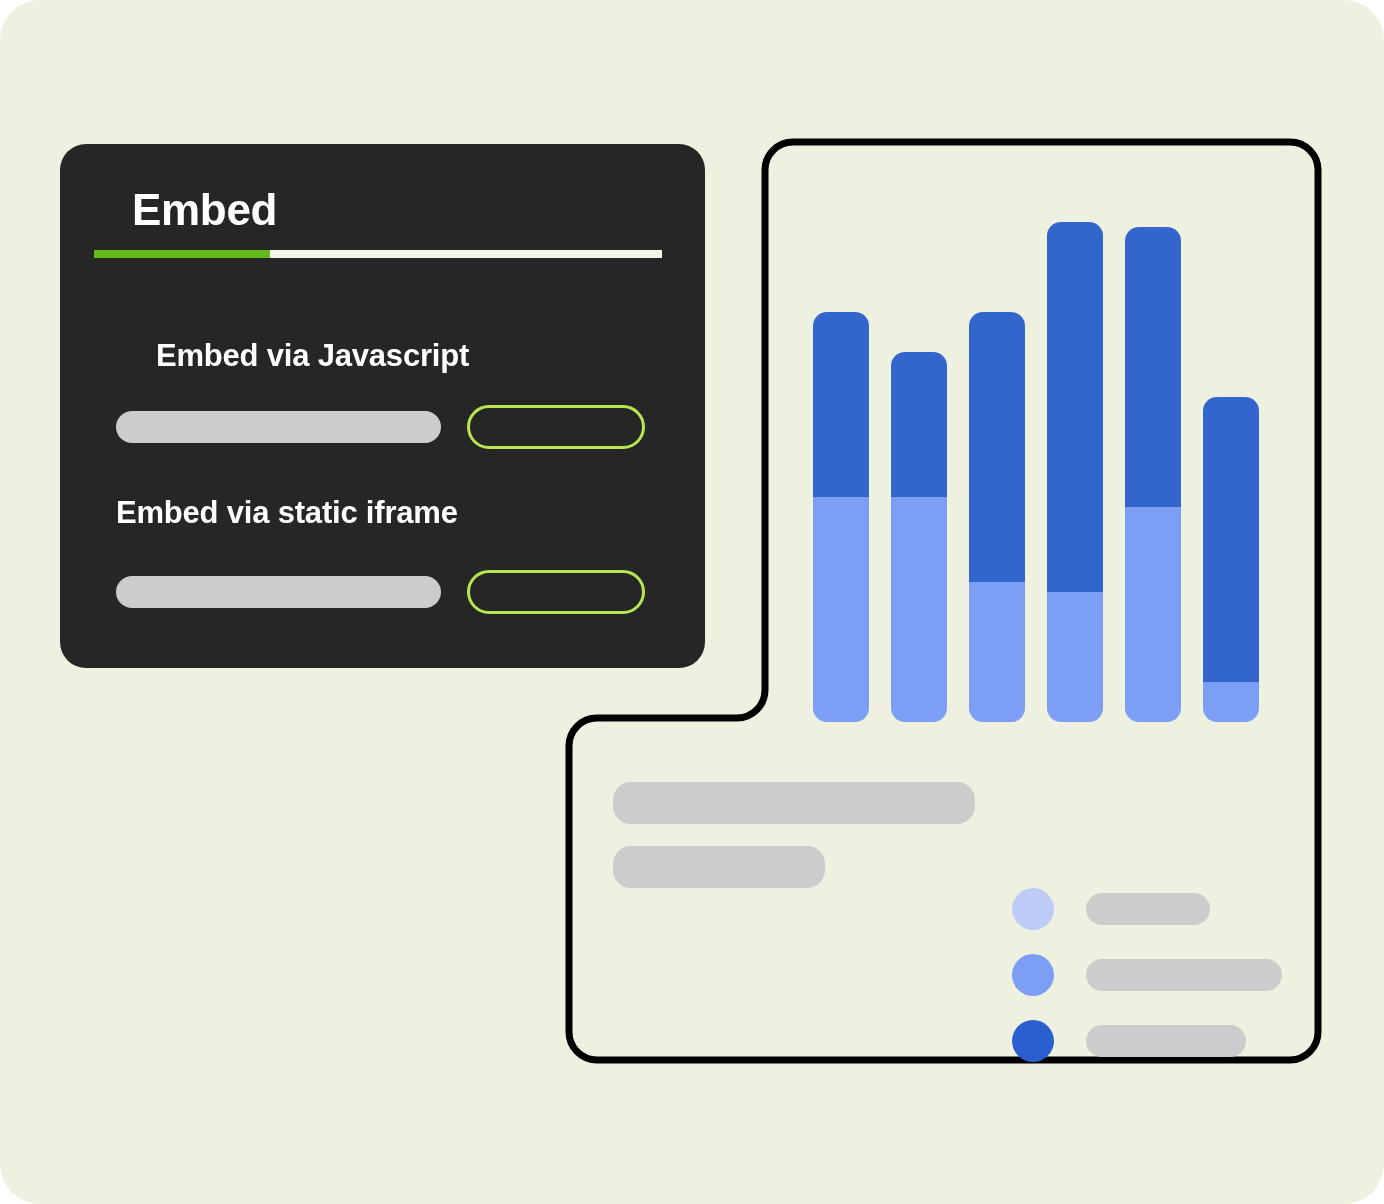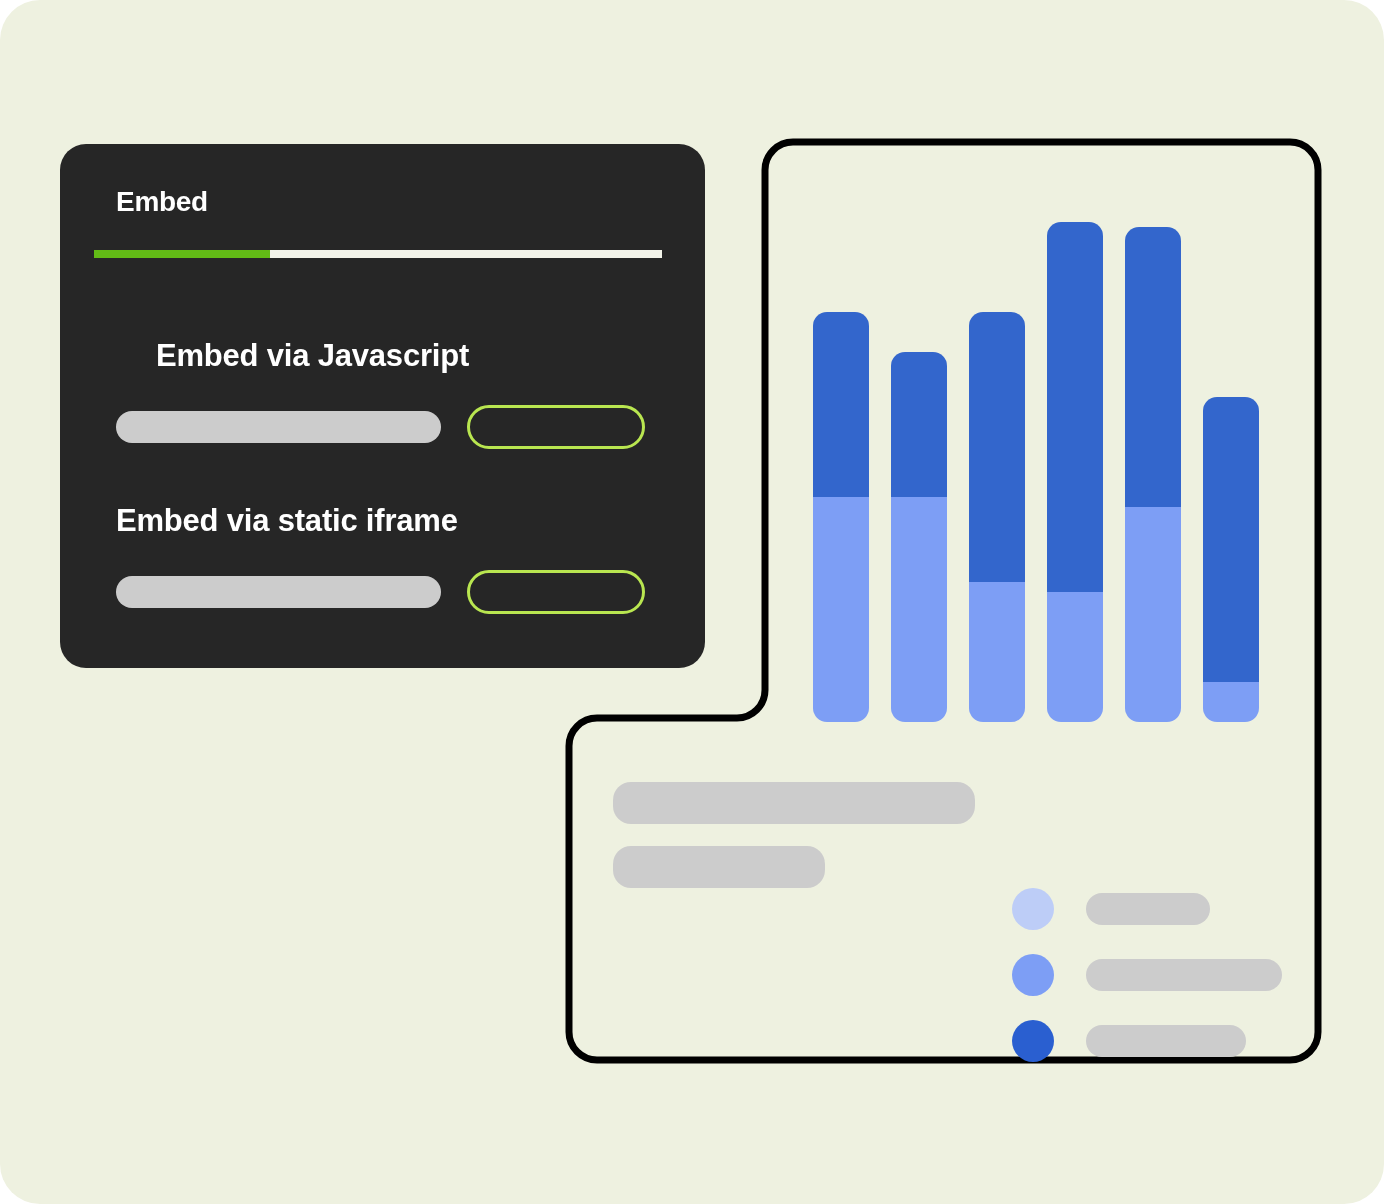--- a/index.html
+++ b/index.html
@@ -77,23 +77,23 @@
   #panel{
     position:absolute;
     left:60px; top:144px;
     width:645px; height:524px;
     background:#262626;
     border-radius:26px;
     box-sizing:border-box;
   }
   #panel-title{
     position:absolute;
-    left:56px; top:44px;
+    left:72px; top:44px;
     color:#ffffff;
-    font-size:28px;
+    font-size:44px;
     font-weight:bold;
     letter-spacing:-0.3px;
     line-height:1;
   }
   #tabbar{
     position:absolute;
     left:34px; top:106px;
     width:568px; height:8px;
     background:#f2f3e9;
     border-radius:0px;
@@ -206,21 +206,21 @@
     <div id="tabbar">
       <div id="tabbar-active" style="width:31%;"></div>
     </div>
 
     <div class="field-label" style="top:196px;margin-left:40px;">Embed via Javascript</div>
     <div class="field-row" style="top:261px;">
       <div class="field-pill"></div>
       <div class="field-btn"></div>
     </div>
 
-    <div class="field-label" style="top:361px;">Embed via static iframe</div>
+    <div class="field-label" style="top:353px;">Embed via static iframe</div>
     <div class="field-row" style="top:426px;">
       <div class="field-pill"></div>
       <div class="field-btn"></div>
     </div>
 
   </div>
 
 </div>
 
 </body></html>

